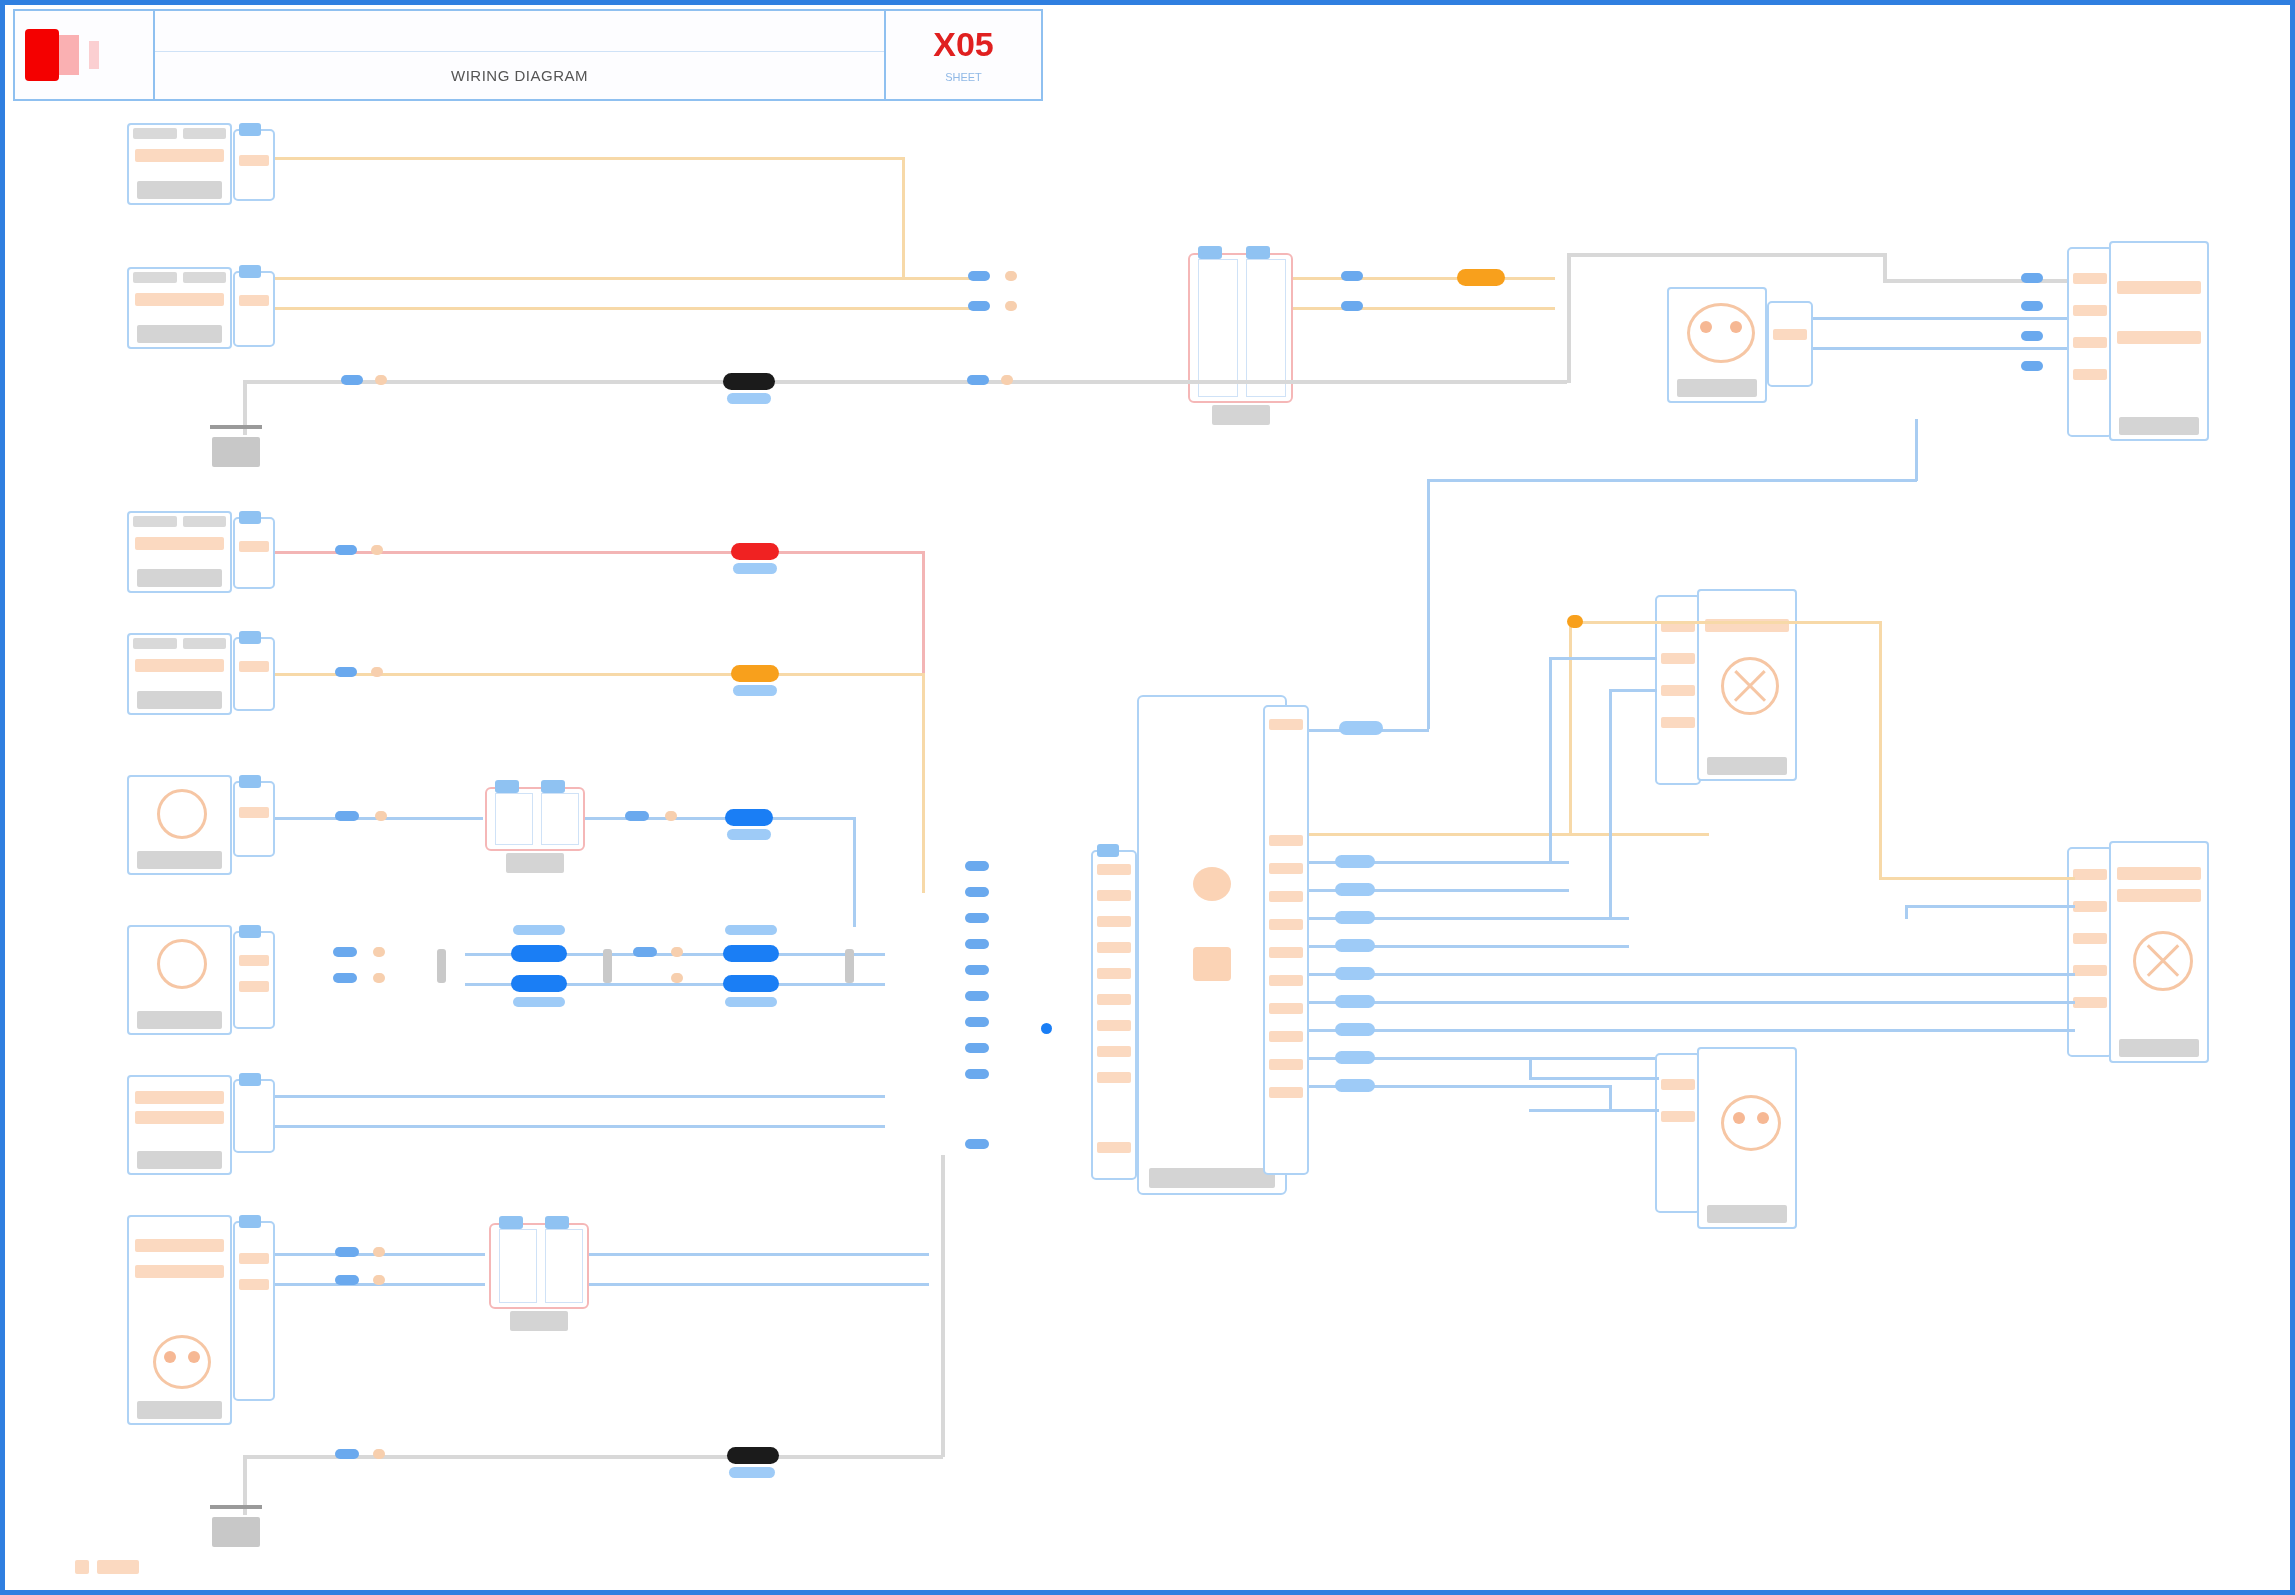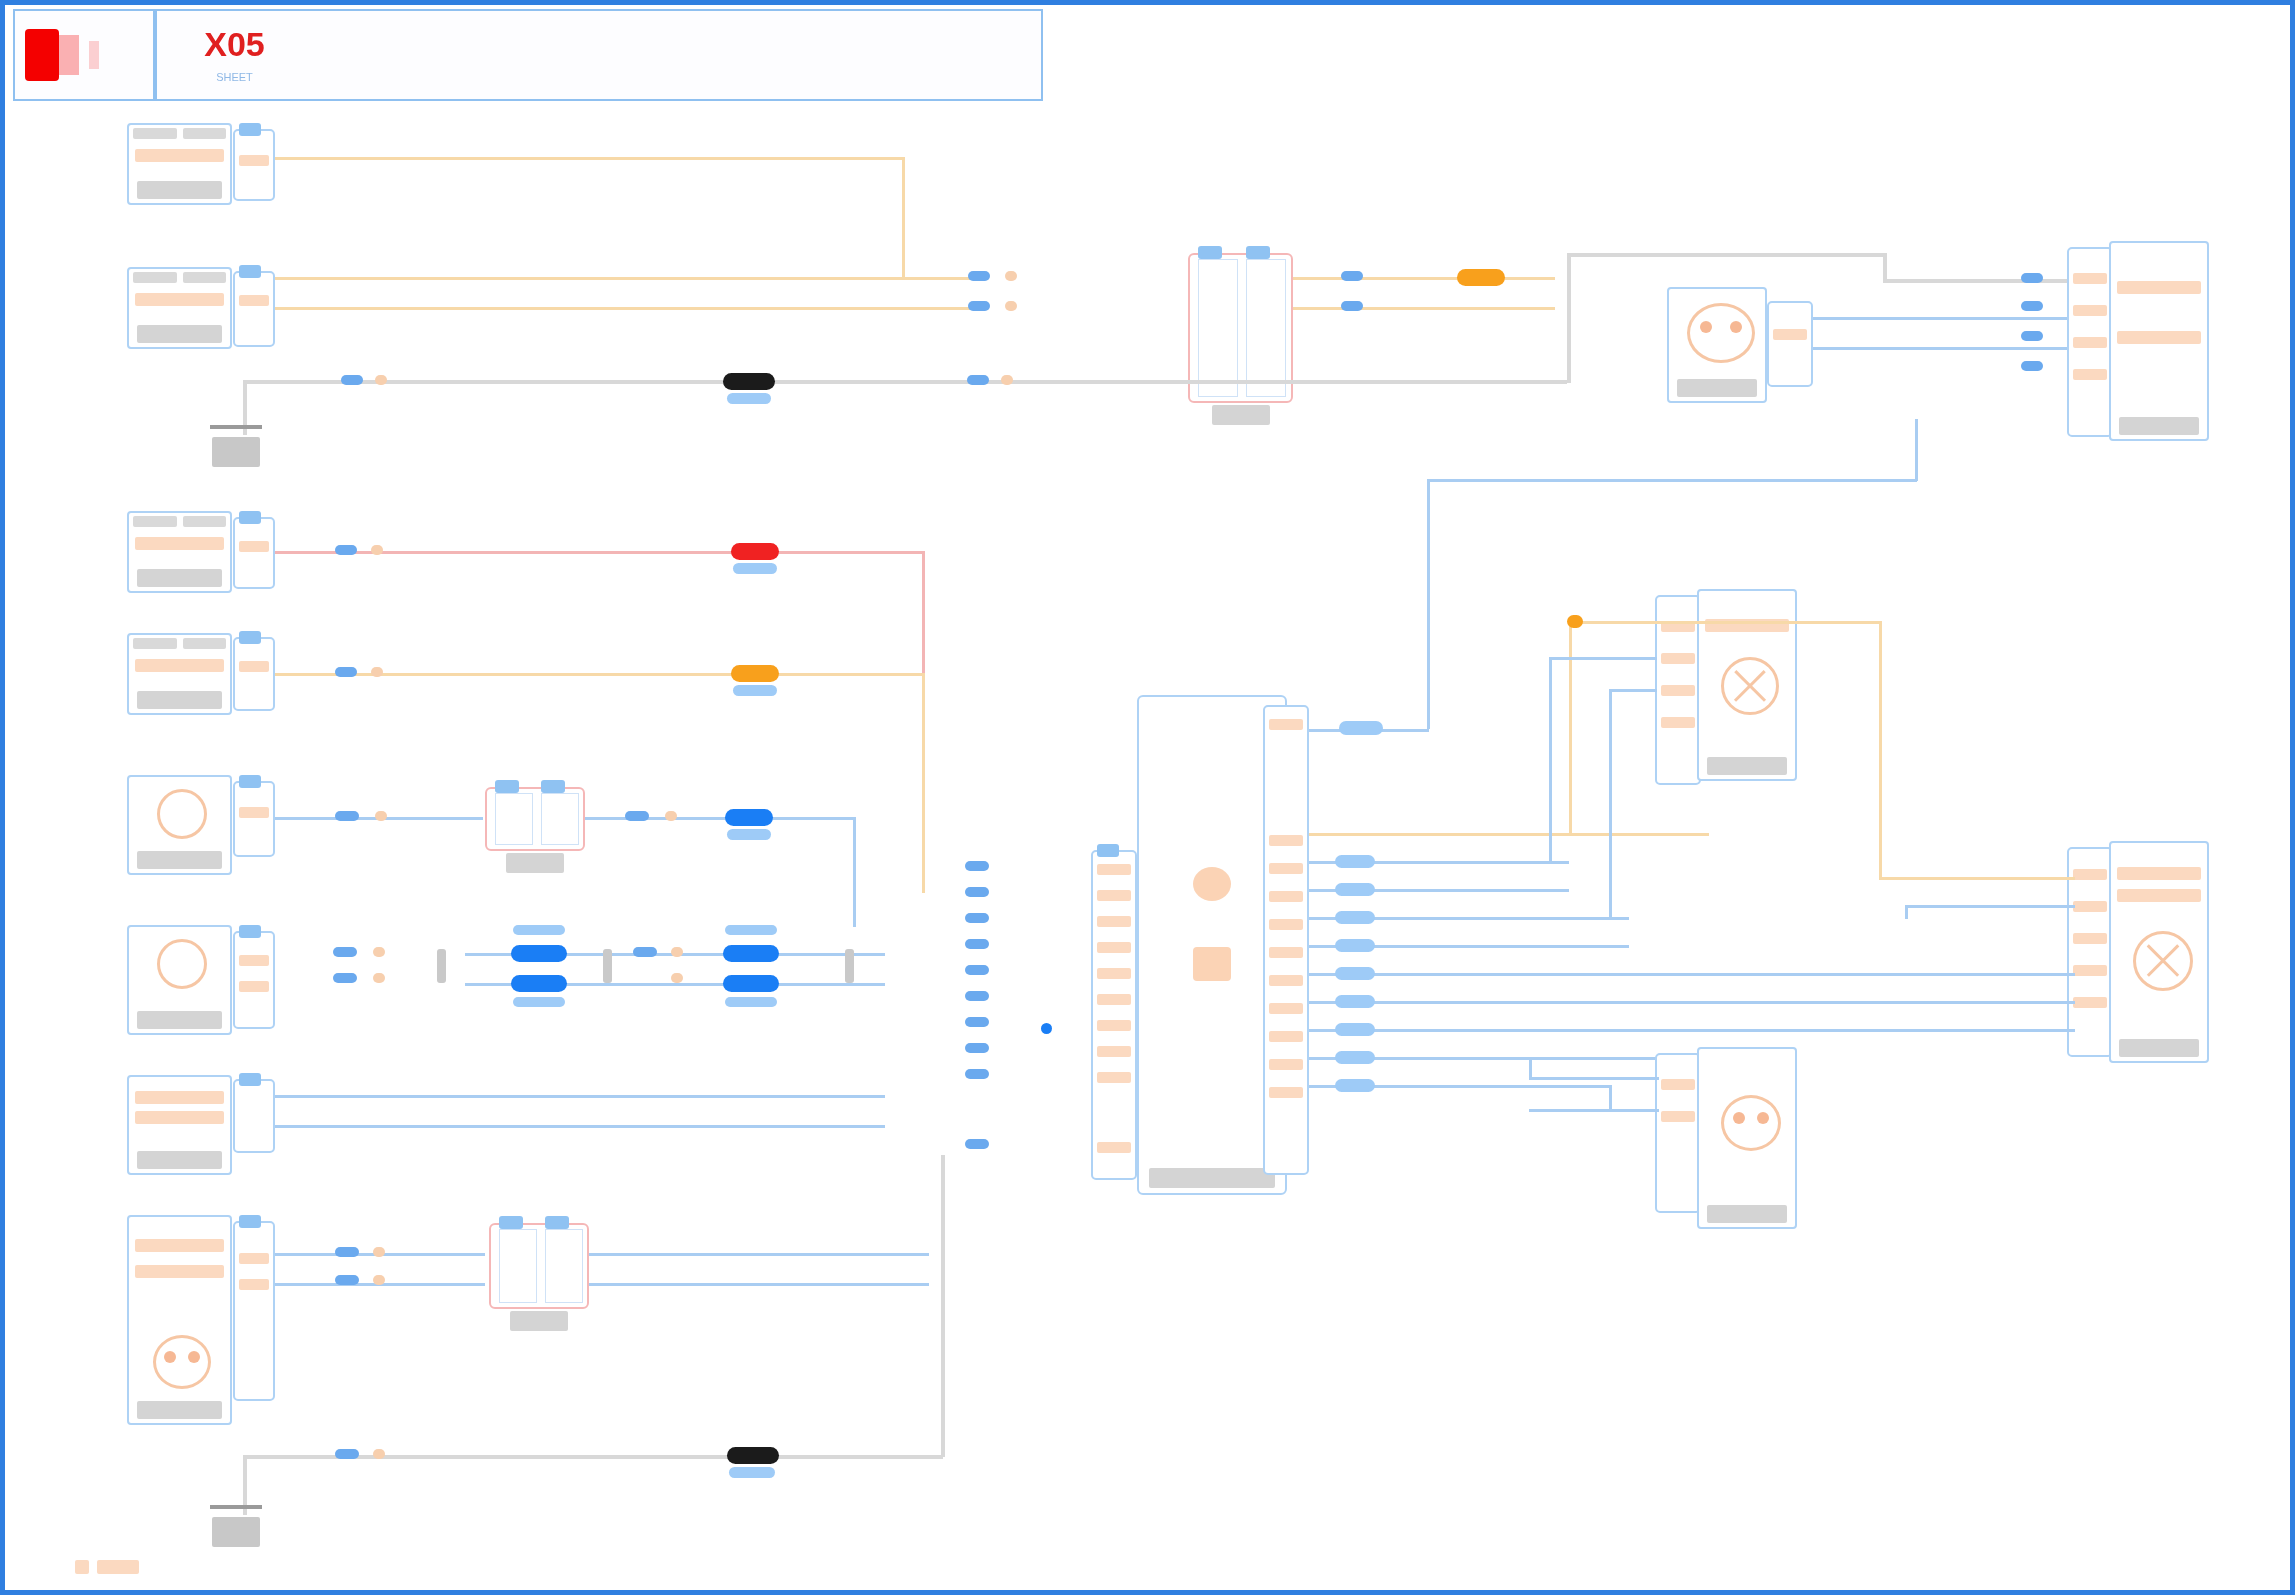--- a/index.html
+++ b/index.html
@@ -138,20 +138,26 @@
   .footnote i{display:block;height:14px;background:#fbd9c0;border-radius:2px;}
 </style>
 </head>
 <body>
 
 <div id="sheet">
 
   <div class="titleblock">
     <div class="tb-logo">
       <span class="logo-mark"></span>
+    </div>
+    <div class="tb-mid">
+      <div class="tb-row-top"></div>
+      <div class="tb-row-bot">
+        <span class="tb-subtitle">WIRING DIAGRAM</span>
+      </div>
     </div>
     <div class="tb-right">
       <span class="tb-code">X05</span>
       <span class="tb-code-sub">SHEET</span>
     </div>
   </div>
 
   <div class="comp" style="left:122px;top:118px;width:105px;height:82px;">
     <div class="hdr">
         <i></i>

